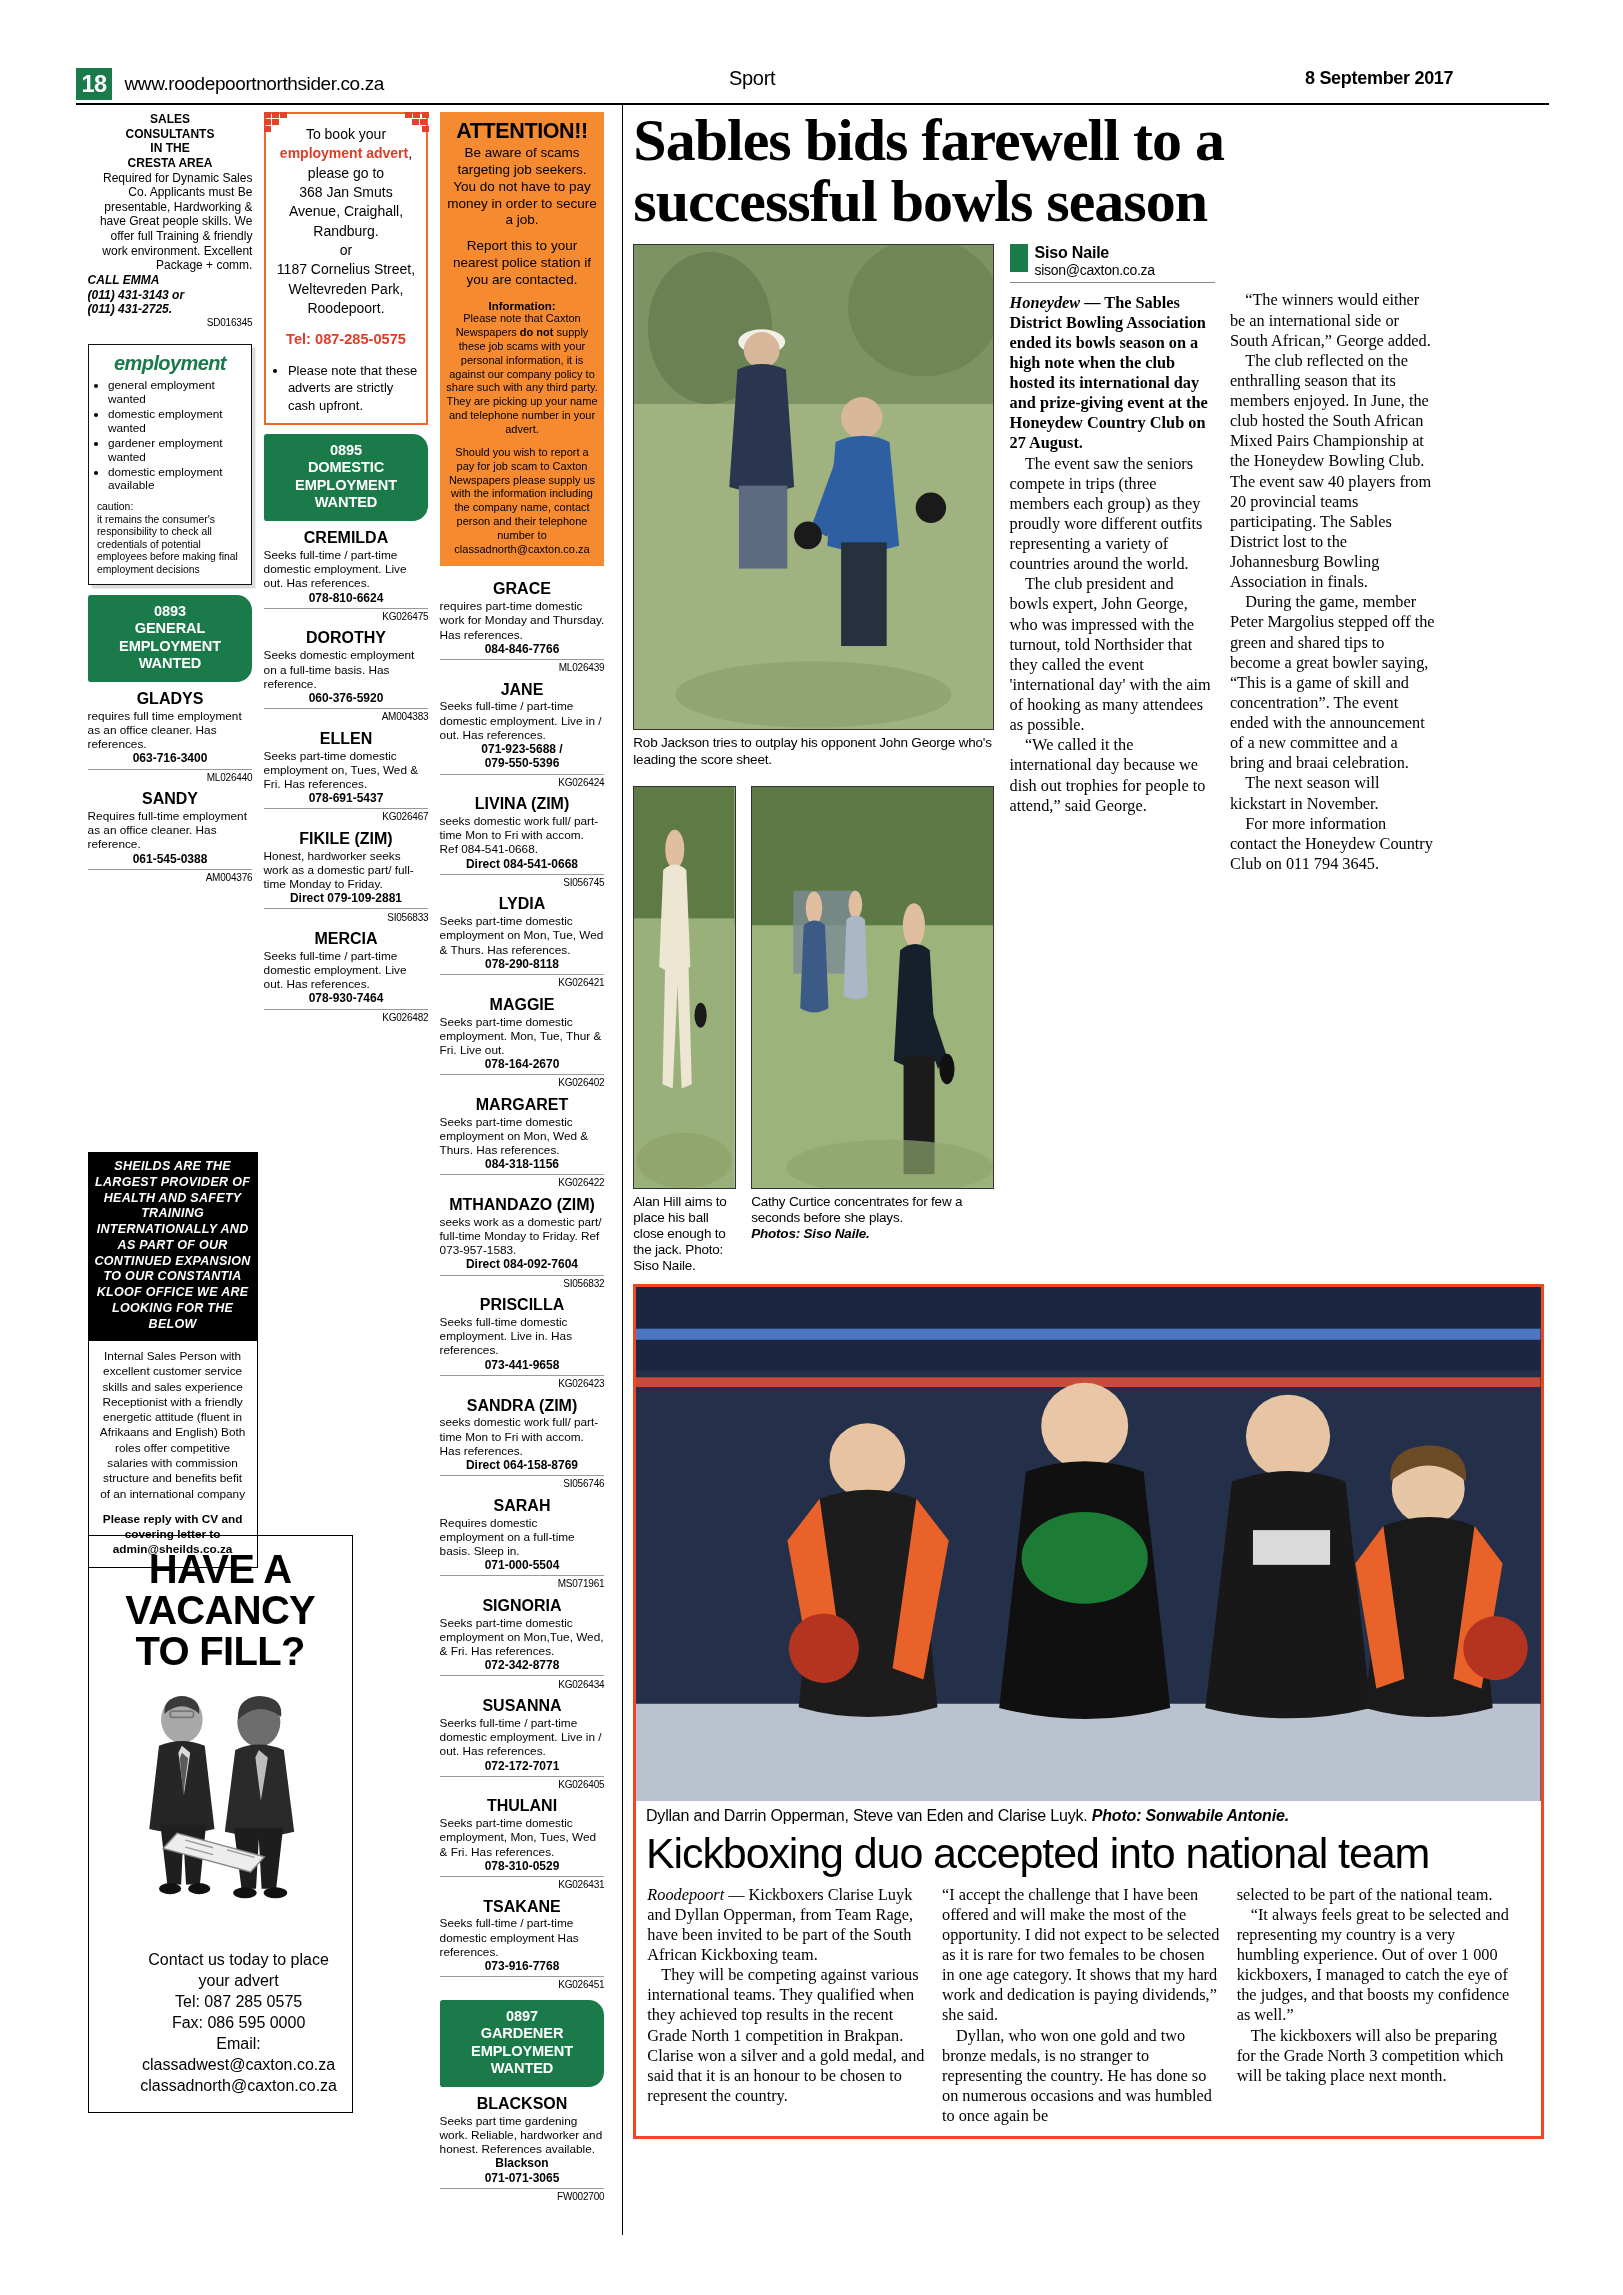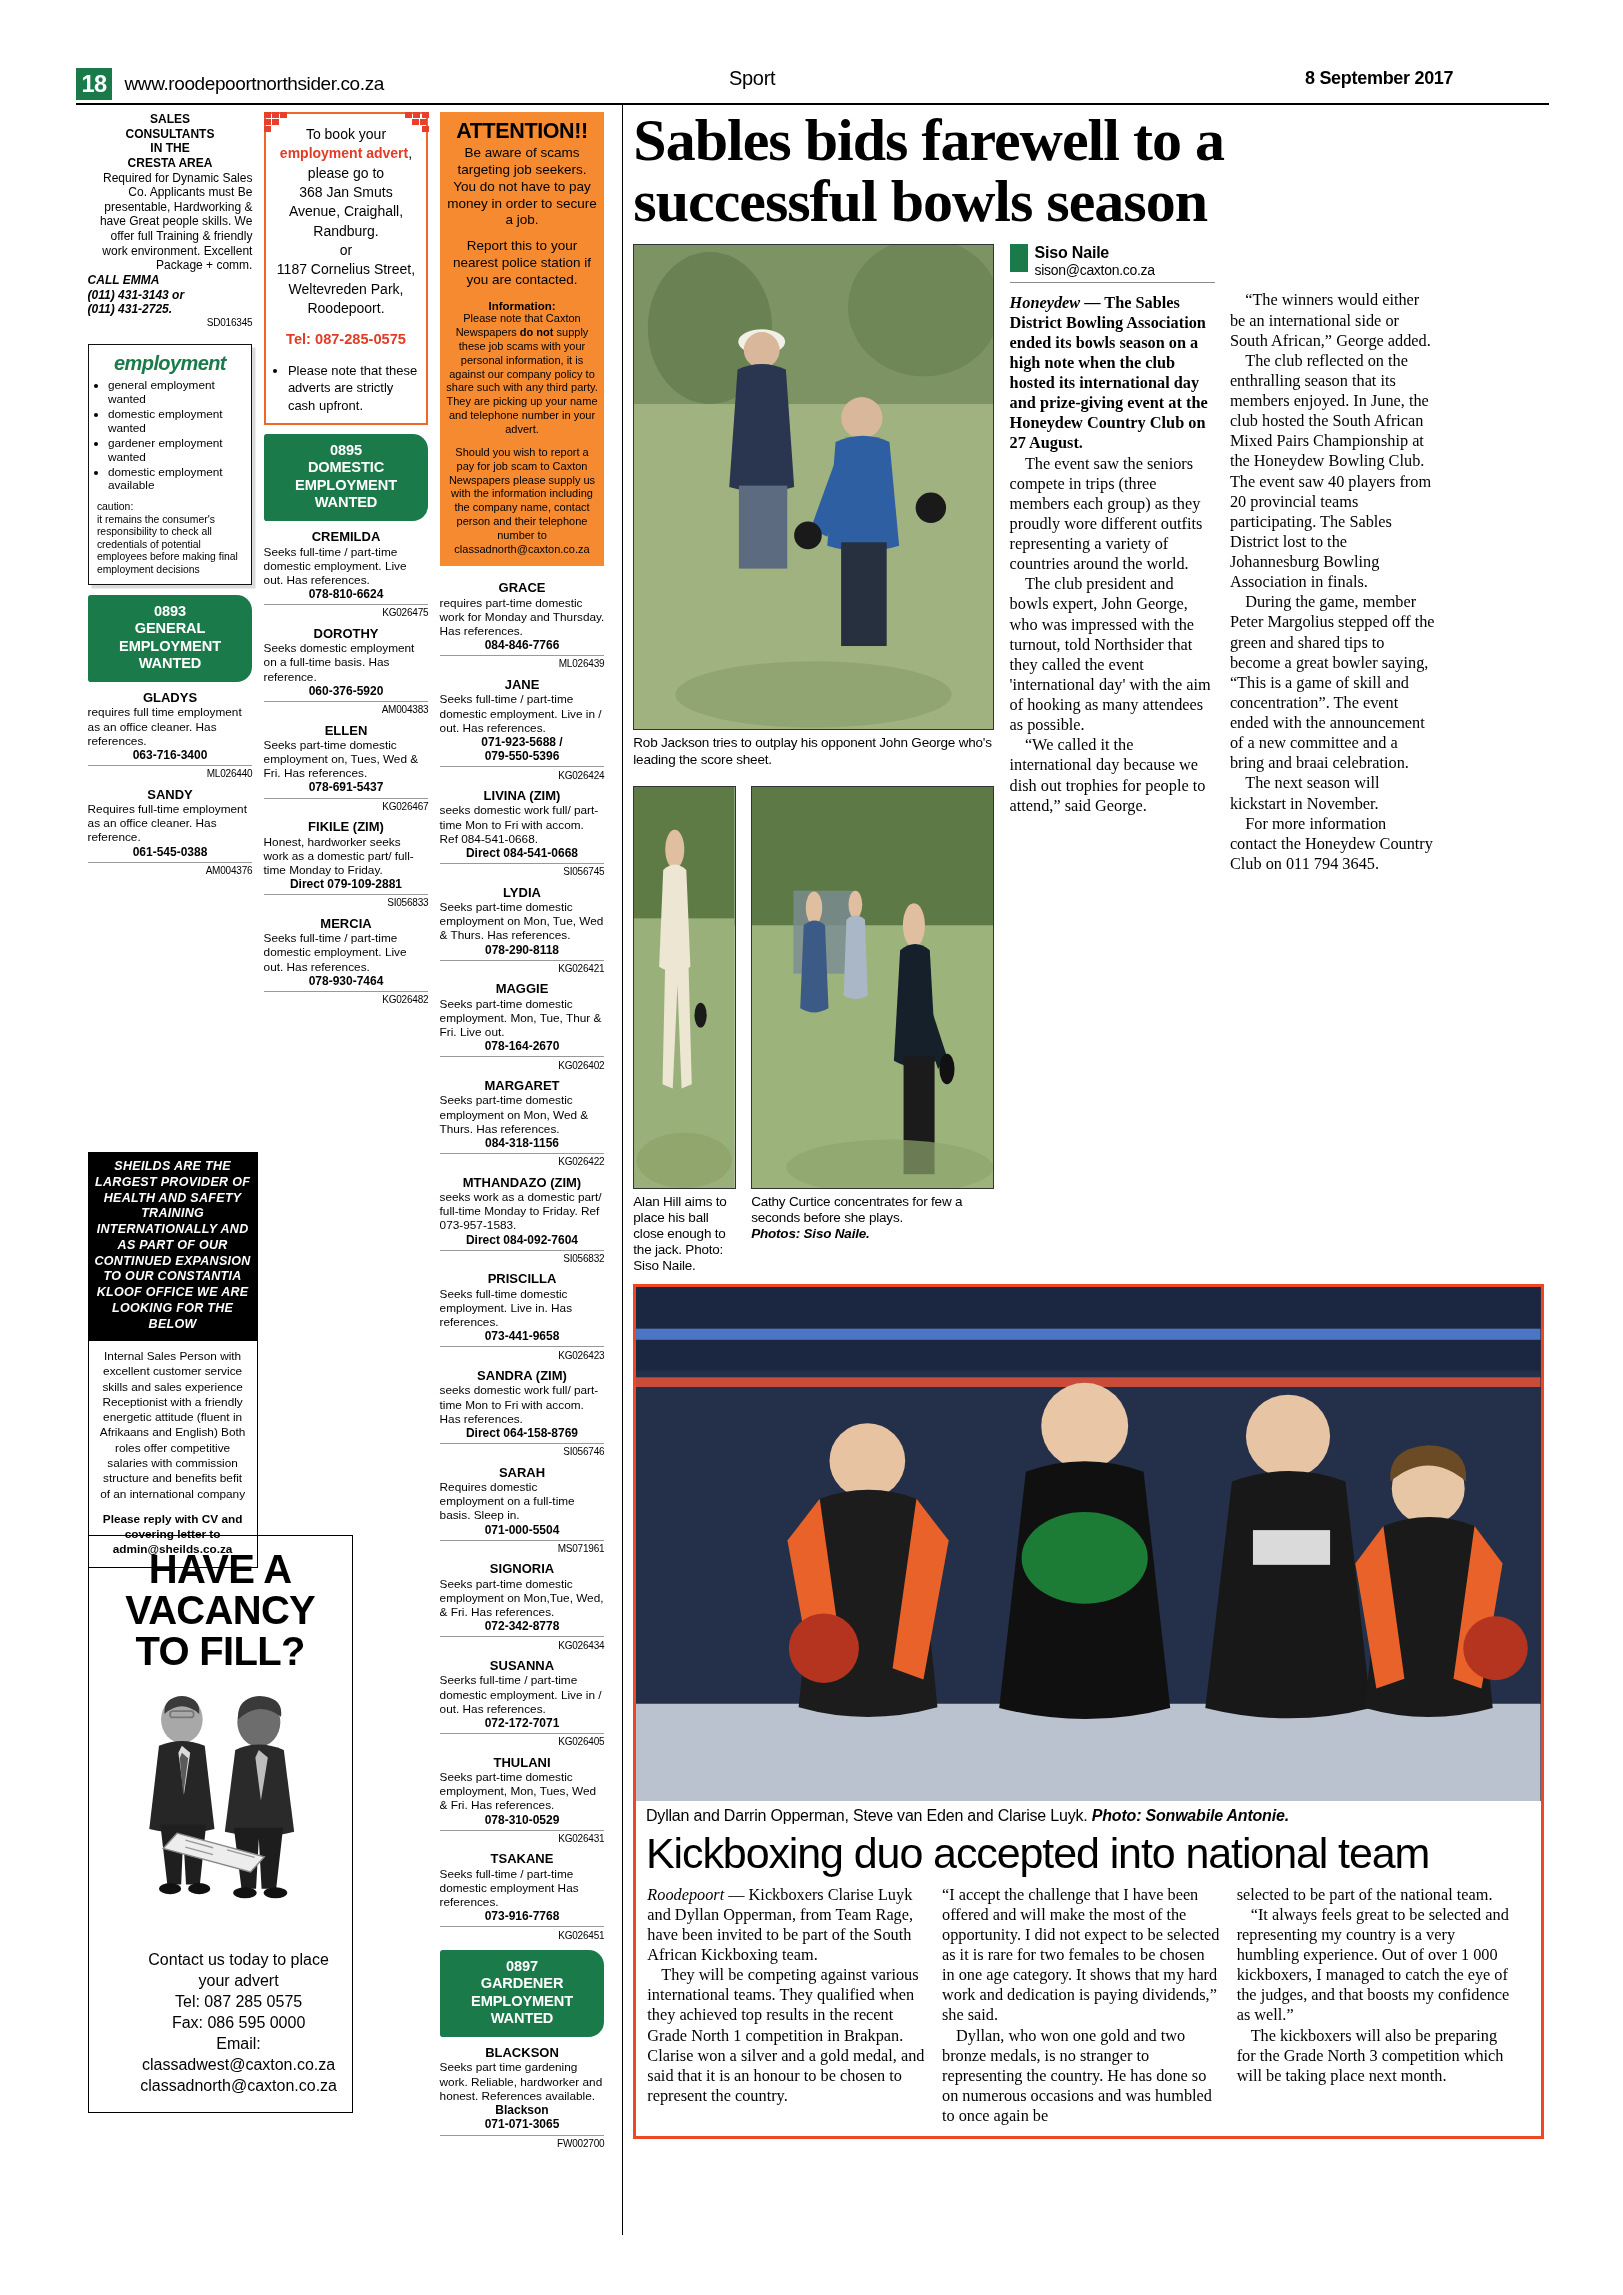--- a/index.html
+++ b/index.html
@@ -26,21 +26,21 @@
 
   
   .classifieds { position: absolute; left: 82px; top: 112px; width: 528px; height: 2138px; }
   .editorial   { position: absolute; left: 625px; top: 104px; width: 927px; }
   .edit-border { position: absolute; left: 622px; top: 104px; width: 1.4px; height: 2131px; background: #000; }
 
   
   .colwrap { display: flex; gap: 0; }
   .col { width: 176px; padding: 0 5.6px; }
 
-  .ad-title { text-align: center; font-weight: bold; font-size: 13px; line-height: 1.18; }
+  .ad-title { text-align: center; font-weight: bold; font-size: 16px; line-height: 1.18; }
   .ad-body  { font-size: 11.8px; line-height: 1.2; }
   .ad-phone { text-align: center; font-weight: bold; font-size: 12px; line-height: 1.2; }
   .ad-ref   { text-align: right; font-size: 10px; letter-spacing: -0.2px; }
   .ad-rule  { border-top: 0.7px solid #999; margin: 2.8px 0 2.1px 0; }
   .ad-entry { margin-bottom: 7.6px; }
 
   
   .sales-ad { font-size: 12px; line-height: 1.22; }
   .sales-ad .hd { text-align: center; font-weight: bold; }
   .sales-ad .bd { text-align: right; }

